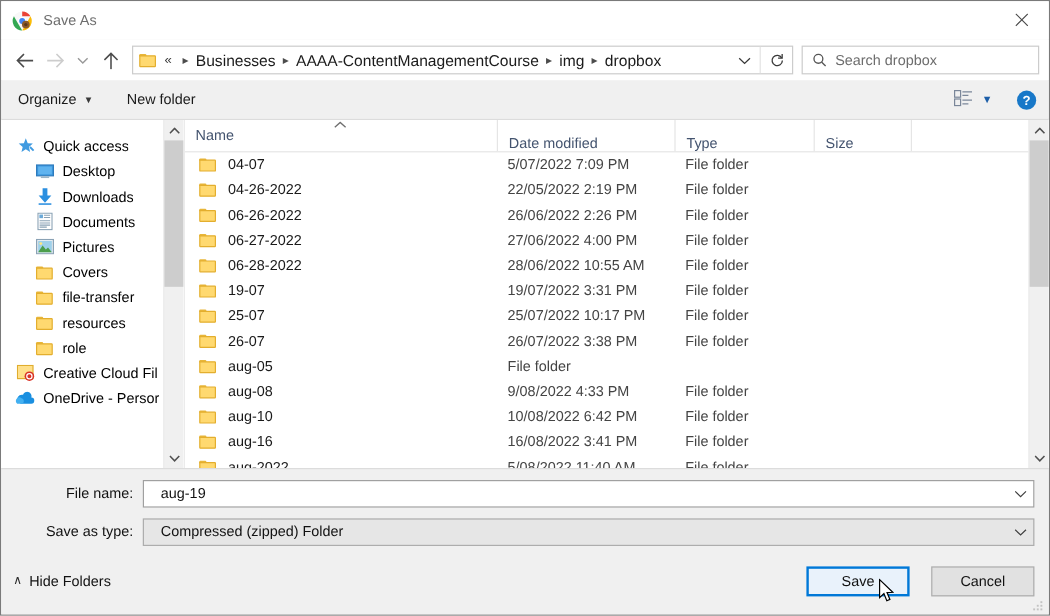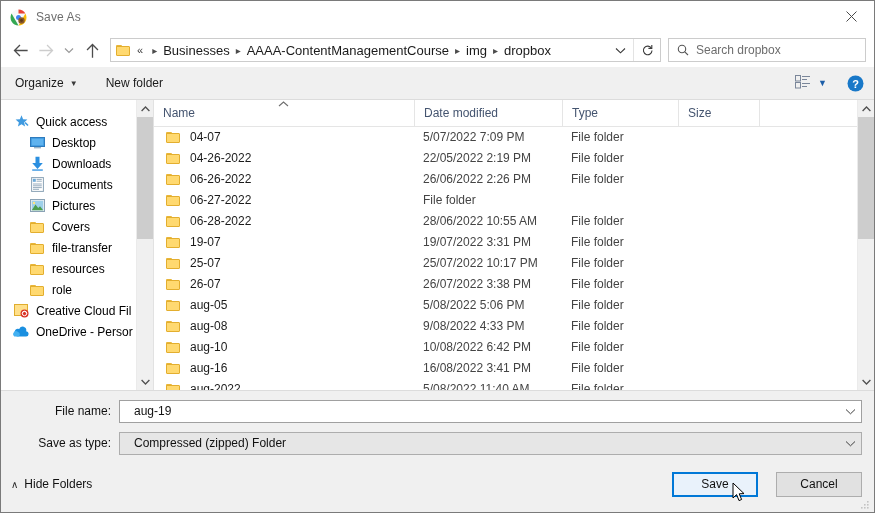--- a/index.html
+++ b/index.html
@@ -130,21 +130,21 @@
   
   .filelist{flex:1 1 auto;position:relative;background:#fff;overflow:hidden;min-width:0;}
   .headers{
     height:26px;display:flex;align-items:center;border-bottom:1px solid #e5e5e5;
     position:relative;background:#fff;
   }
   .hcell{
     font-size:12px;color:#44546f;height:26px;display:flex;align-items:center;
     box-sizing:border-box;padding-left:9px;position:relative;
   }
-  .hcell + .hcell{border-left:1px solid #e5e5e5;}
+  .hcell + .hcell{border-left:1px solid #e5e5e5;align-items:flex-end;}
   .sortmark{
     position:absolute;left:124px;top:0px;color:#6f6f6f;font-size:9px;line-height:9px;
   }
   .rows{position:absolute;top:26px;left:0;right:0;bottom:0;overflow:hidden;}
   .row{height:21px;display:flex;align-items:center;font-size:12px;color:#1a1a1a;}
   .cell-name{width:260px;flex:0 0 260px;display:flex;align-items:center;box-sizing:border-box;padding-left:12px;}
   .cell-name .nm{margin-left:9px;white-space:nowrap;}
   .cell-date{width:148px;flex:0 0 148px;box-sizing:border-box;padding-left:9px;color:#444;}
   .cell-type{width:116px;flex:0 0 116px;box-sizing:border-box;padding-left:9px;color:#444;}
   .cell-size{width:81px;flex:0 0 81px;box-sizing:border-box;padding-left:9px;color:#444;}
@@ -474,20 +474,21 @@
             </div>
             <div class="cell-date">26/06/2022 2:26 PM</div>
             <div class="cell-type">File folder</div>
             <div class="cell-size"></div>
           </div>
           <div class="row">
             <div class="cell-name">
               <span class="folder"></span>
               <span class="nm">06-27-2022</span>
             </div>
+            <div class="cell-date">27/06/2022 4:00 PM</div>
             <div class="cell-type">File folder</div>
             <div class="cell-size"></div>
           </div>
           <div class="row">
             <div class="cell-name">
               <span class="folder"></span>
               <span class="nm">06-28-2022</span>
             </div>
             <div class="cell-date">28/06/2022 10:55 AM</div>
             <div class="cell-type">File folder</div>
@@ -518,21 +519,20 @@
             </div>
             <div class="cell-date">26/07/2022 3:38 PM</div>
             <div class="cell-type">File folder</div>
             <div class="cell-size"></div>
           </div>
           <div class="row">
             <div class="cell-name">
               <span class="folder"></span>
               <span class="nm">aug-05</span>
             </div>
-            <div class="cell-date">5/08/2022 5:06 PM</div>
             <div class="cell-type">File folder</div>
             <div class="cell-size"></div>
           </div>
           <div class="row">
             <div class="cell-name">
               <span class="folder"></span>
               <span class="nm">aug-08</span>
             </div>
             <div class="cell-date">9/08/2022 4:33 PM</div>
             <div class="cell-type">File folder</div>

